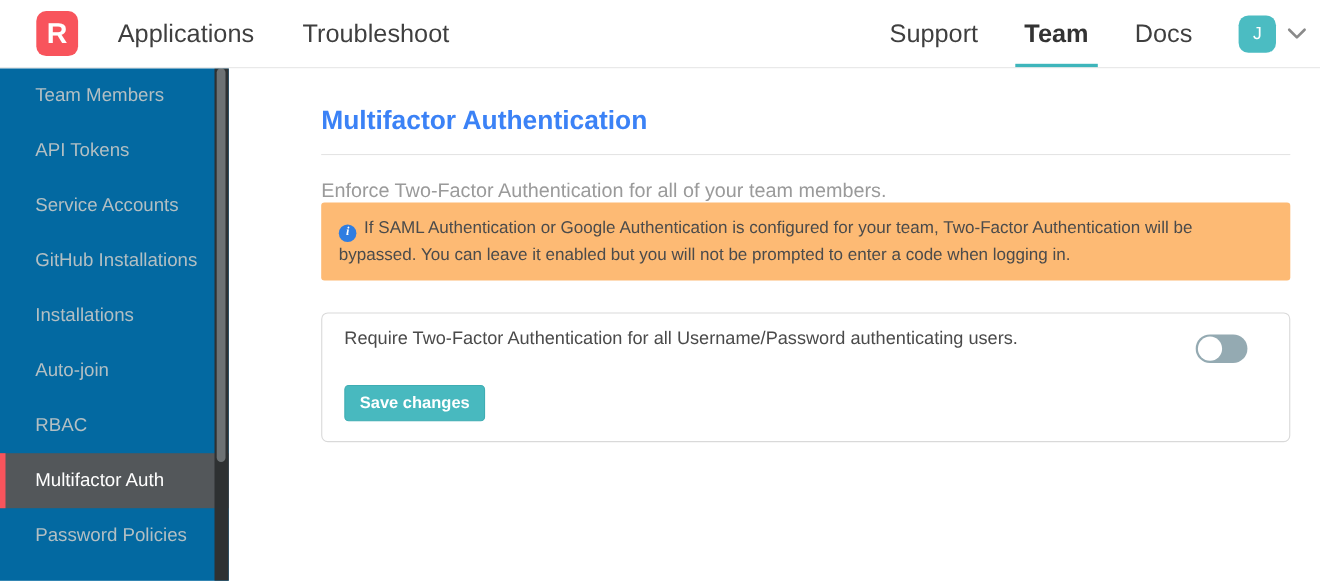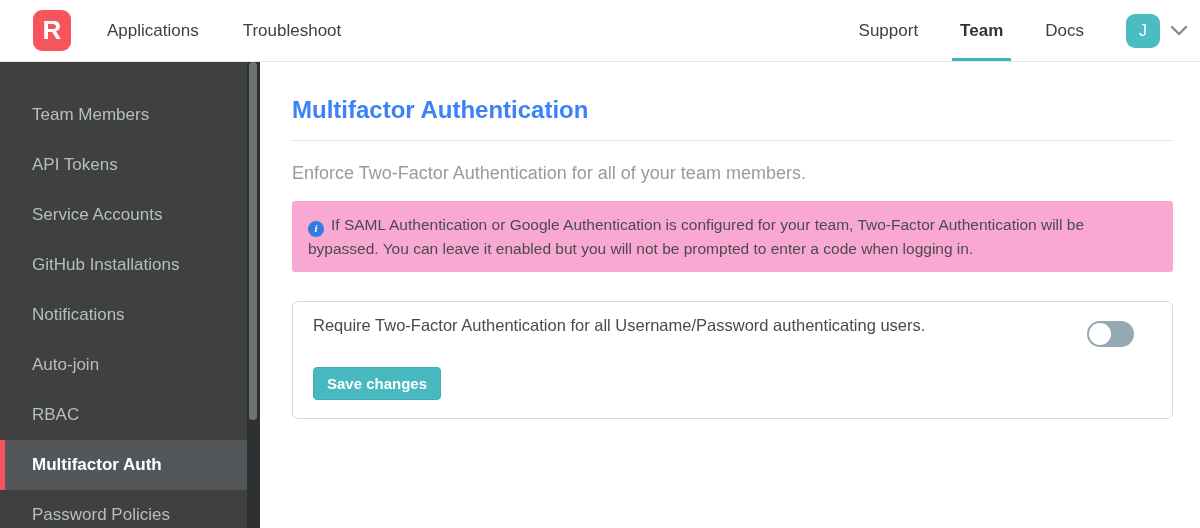--- a/index.html
+++ b/index.html
@@ -17,50 +17,50 @@
   }
   .logo {
     width: 38px; height: 41px; border-radius: 9px; background: #f8545c;
     display: flex; align-items: center; justify-content: center;
     color: #fff; font-weight: bold; font-size: 26px; flex: 0 0 auto;
   }
   .nav-left { display: flex; height: 100%; margin-left: 36px; }
   .nav-right { display: flex; height: 100%; margin-left: auto; align-items: center; text-align: center; }
   .nav-link {
     display: flex; align-items: center; height: 100%; position: relative;
-    color: #3f3f3f; font-size: 17px; cursor: pointer;
+    color: #3f3f3f; font-size: 23px; cursor: pointer;
   }
   .nav-left .nav-link { margin-right: 44px; }
   .nav-right .nav-link { margin-right: 42px; }
   .nav-link.active { color: #333333; font-weight: bold; }
   .nav-link.active::after {
     content: ""; position: absolute; left: -8px; right: -8px; bottom: 0;
     height: 3px; background: #3eb5bb;
   }
   .avatar {
     width: 34px; height: 34px; border-radius: 9px; background: #4bbcc2;
     display: flex; align-items: center; justify-content: center;
     color: #fff; font-size: 16px; cursor: pointer; flex: 0 0 auto;
   }
   .chevron {
     margin-left: 10px; cursor: pointer; display: flex; align-items: center;
   }
 
   
   .sidebar {
-    position: absolute; left: 0; top: 62px; width: 260px; height: 466px;
-    background: #404040; padding-top: 28px; overflow: hidden;
+    position: absolute; left: 0; top: 62px; width: 208px; height: 466px;
+    background: #0369a1; overflow: hidden;
   }
   .side-item {
     height: 50px; display: flex; align-items: center; padding-left: 32px;
     color: #b3bfc3; font-size: 17px; cursor: pointer;
   }
   .side-item.active {
     background: #53575a; border-left: 5px solid #f8545c; padding-left: 27px;
-    color: #ffffff; font-weight: 700;
+    color: #ffffff; font-weight: 400;
   }
   .side-scroll-track {
     position: absolute; top: 0; right: 0; width: 13px; height: 100%;
     background: #2e3132;
   }
   .side-scroll-thumb {
     position: absolute; top: 0; right: 3px; width: 8px; height: 358px;
     background: #6d7274; border-radius: 4px;
   }
 
@@ -69,21 +69,21 @@
     margin-left: 260px; padding: 34px 27px 0 32px;
   }
   .page-title {
     font-size: 24px; font-weight: bold; color: #3b82f6; margin-bottom: 16px;
   }
   .title-divider { border: none; border-top: 1px solid #e4e4e4; }
   .subtitle {
     margin-top: 22px; font-size: 18px; color: #9a9a9a;
   }
   .info-banner {
-    margin-top: 17px; background: #f9a8d4; border-radius: 3px;
+    background: #fdba74; border-radius: 3px;
     padding: 12px 16px; font-size: 15.5px; line-height: 23px; color: #4b4b4b;
   }
   .info-icon {
     display: inline-flex; width: 16px; height: 16px; border-radius: 50%;
     background: #2f7de1; color: #ffffff; font-size: 11px; font-weight: bold;
     font-family: "Liberation Serif", serif; font-style: italic;
     align-items: center; justify-content: center;
     vertical-align: -2px; margin-right: 7px;
   }
   .setting-card {
@@ -130,21 +130,21 @@
       </svg>
     </div>
   </div>
 </div>
 
 <div class="sidebar">
   <div class="side-item">Team Members</div>
   <div class="side-item">API Tokens</div>
   <div class="side-item">Service Accounts</div>
   <div class="side-item">GitHub Installations</div>
-  <div class="side-item">Notifications</div>
+  <div class="side-item">Installations</div>
   <div class="side-item">Auto-join</div>
   <div class="side-item">RBAC</div>
   <div class="side-item active">Multifactor Auth</div>
   <div class="side-item">Password Policies</div>
 
   <div class="side-scroll-track">
     <div class="side-scroll-thumb"></div>
   </div>
 </div>
 

